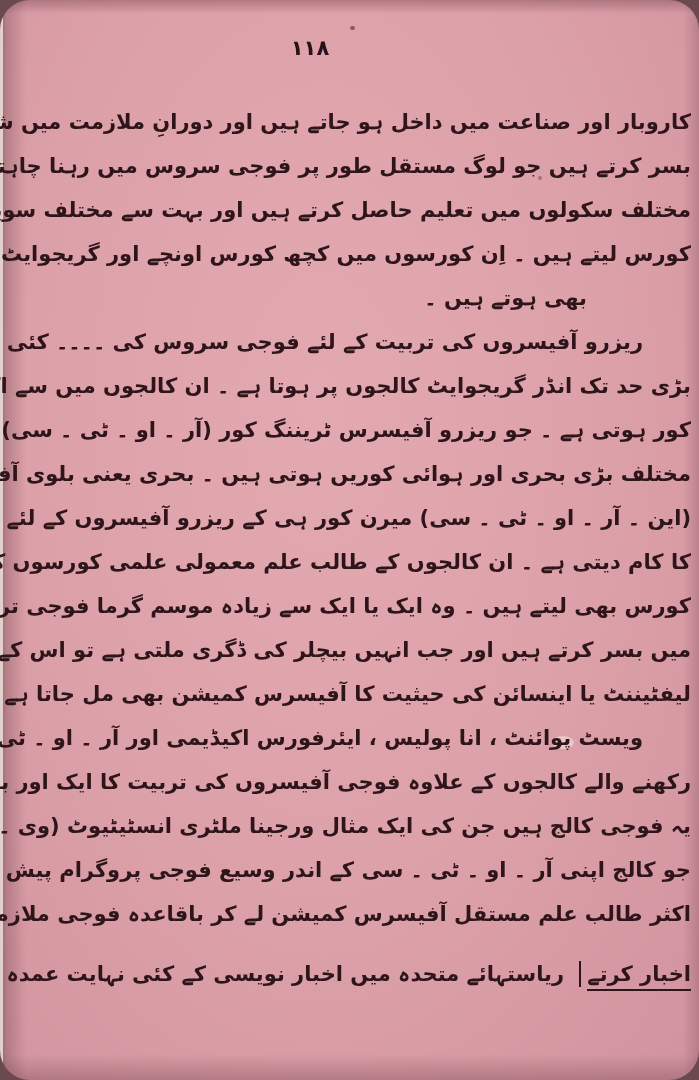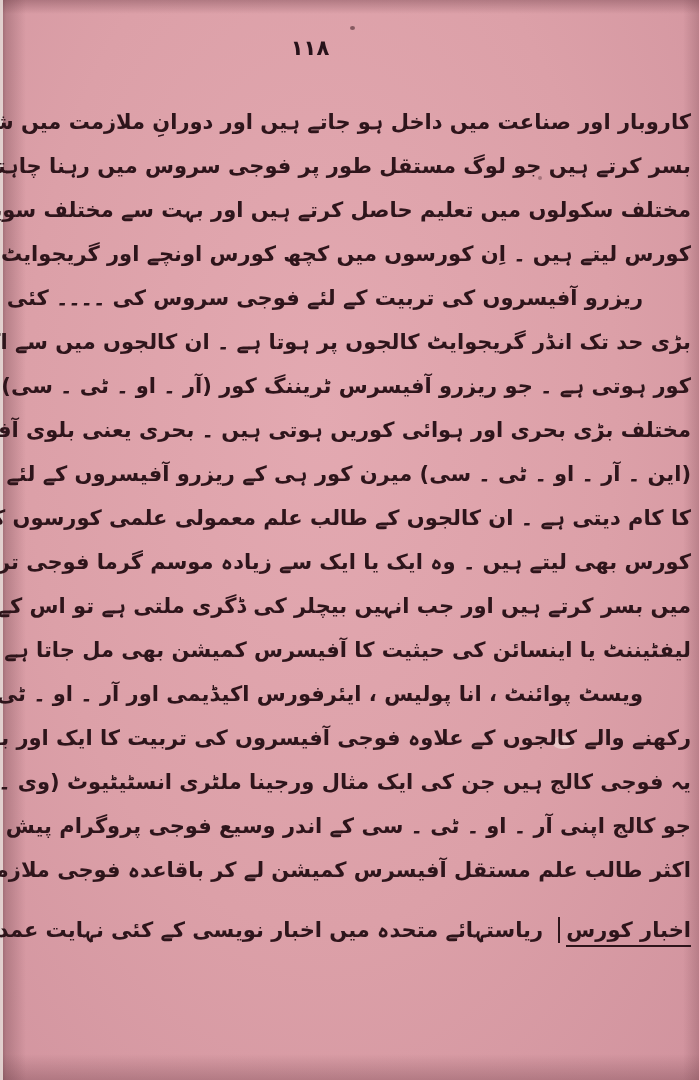--- a/index.html
+++ b/index.html
@@ -9,20 +9,21 @@
     margin:0 auto;
     overflow:hidden;
     background:
       linear-gradient(90deg, rgba(90,50,58,.55) 0px, rgba(90,50,58,.28) 6px, rgba(90,50,58,0) 26px),
       linear-gradient(270deg, rgba(120,70,80,.30) 0px, rgba(120,70,80,0) 16px),
       linear-gradient(180deg, rgba(110,62,72,.40) 0px, rgba(110,62,72,0) 14px),
       linear-gradient(0deg, rgba(110,62,72,.35) 0px, rgba(110,62,72,0) 26px),
       radial-gradient(ellipse at 46% 38%, #e3a9b1 0%, #dca0a8 55%, #d1939e 100%);
     font-family:"DejaVu Sans", sans-serif;
     color:#2e151b;
+    border-radius:30px;
   }
   .edge-strip{
     position:absolute;left:0;top:0;bottom:0;width:3px;
     background:#efe3df;opacity:.85;
   }
   .pagenum{
     position:absolute;top:36px;left:0;width:620px;
     text-align:center;
     font-size:21px;font-weight:bold;letter-spacing:2px;
     color:#27121a;
@@ -75,20 +76,21 @@
 
   <div class="pagenum">۱۱۸</div>
 
   <div class="content">
 
     <div class="para">
       <div class="line">کاروبار اور صناعت میں داخل ہو جاتے ہیں اور دورانِ ملازمت میں شاندار زندگی</div>
       <div class="line">بسر کرتے ہیں جو لوگ مستقل طور پر فوجی سروس میں رہنا چاہتے ہیں وہ بہت سے</div>
       <div class="line">مختلف سکولوں میں تعلیم حاصل کرتے ہیں اور بہت سے مختلف سویلین اور ملٹری ۔۔</div>
       <div class="line">کورس لیتے ہیں ۔ اِن کورسوں میں کچھ کورس اونچے اور گریجوایٹ سطح کے</div>
+      <div class="line end deep">بھی ہوتے ہیں ۔</div>
     </div>
 
     <div class="para">
       <div class="line indent">ریزرو آفیسروں کی تربیت کے لئے فوجی سروس کی ۔۔۔۔ کئی شاخوں کا انحصار</div>
       <div class="line">بڑی حد تک انڈر گریجوایٹ کالجوں پر ہوتا ہے ۔ ان کالجوں میں سے اکثر میں ایک ٹریننگ</div>
       <div class="line">کور ہوتی ہے ۔ جو ریزرو آفیسرس ٹریننگ کور (آر ۔ او ۔ ٹی ۔ سی) کہلاتی ہے نمن</div>
       <div class="line">مختلف بڑی بحری اور ہوائی کوریں ہوتی ہیں ۔ بحری یعنی بلوی آفیسرز ٹریننگ کور</div>
       <div class="line">(این ۔ آر ۔ او ۔ ٹی ۔ سی) میرن کور ہی کے ریزرو آفیسروں کے لئے بھی ٹریننگ یونٹ</div>
       <div class="line">کا کام دیتی ہے ۔ ان کالجوں کے طالب علم معمولی علمی کورسوں کے علاوہ ملٹری کے</div>
       <div class="line">کورس بھی لیتے ہیں ۔ وہ ایک یا ایک سے زیادہ موسم گرما فوجی تربیت حاصل کرنے</div>
@@ -99,19 +101,19 @@
     <div class="para">
       <div class="line indent">ویسٹ پوائنٹ ، انا پولیس ، ایئرفورس اکیڈیمی اور آر ۔ او ۔ ٹی ۔ سی یونٹیں</div>
       <div class="line">رکھنے والے کالجوں کے علاوہ فوجی آفیسروں کی تربیت کا ایک اور بھی ذریعہ ہے ۔</div>
       <div class="line">یہ فوجی کالج ہیں جن کی ایک مثال ورجینا ملٹری انسٹیٹیوٹ (وی ۔ ایم ۔ آئی) ہے ۔</div>
       <div class="line">جو کالج اپنی آر ۔ او ۔ ٹی ۔ سی کے اندر وسیع فوجی پروگرام پیش کرتے ہیں اُن کے</div>
       <div class="line">اکثر طالب علم مستقل آفیسرس کمیشن لے کر باقاعدہ فوجی ملازمت میں داخل ہو جاتے</div>
     </div>
 
     <div class="para para4">
       <div class="line end">
-        <span class="sidehead">اخبار کورس</span><span class="sidehead-tick"></span>
+        <span class="sidehead">اخبار کرتے</span><span class="sidehead-tick"></span>
         <span>ریاستہائے متحدہ میں اخبار نویسی کے کئی نہایت عمدہ کالج ہیں ، یہ عام</span>
       </div>
     </div>
 
   </div>
 </div>
 
 </body></html>

